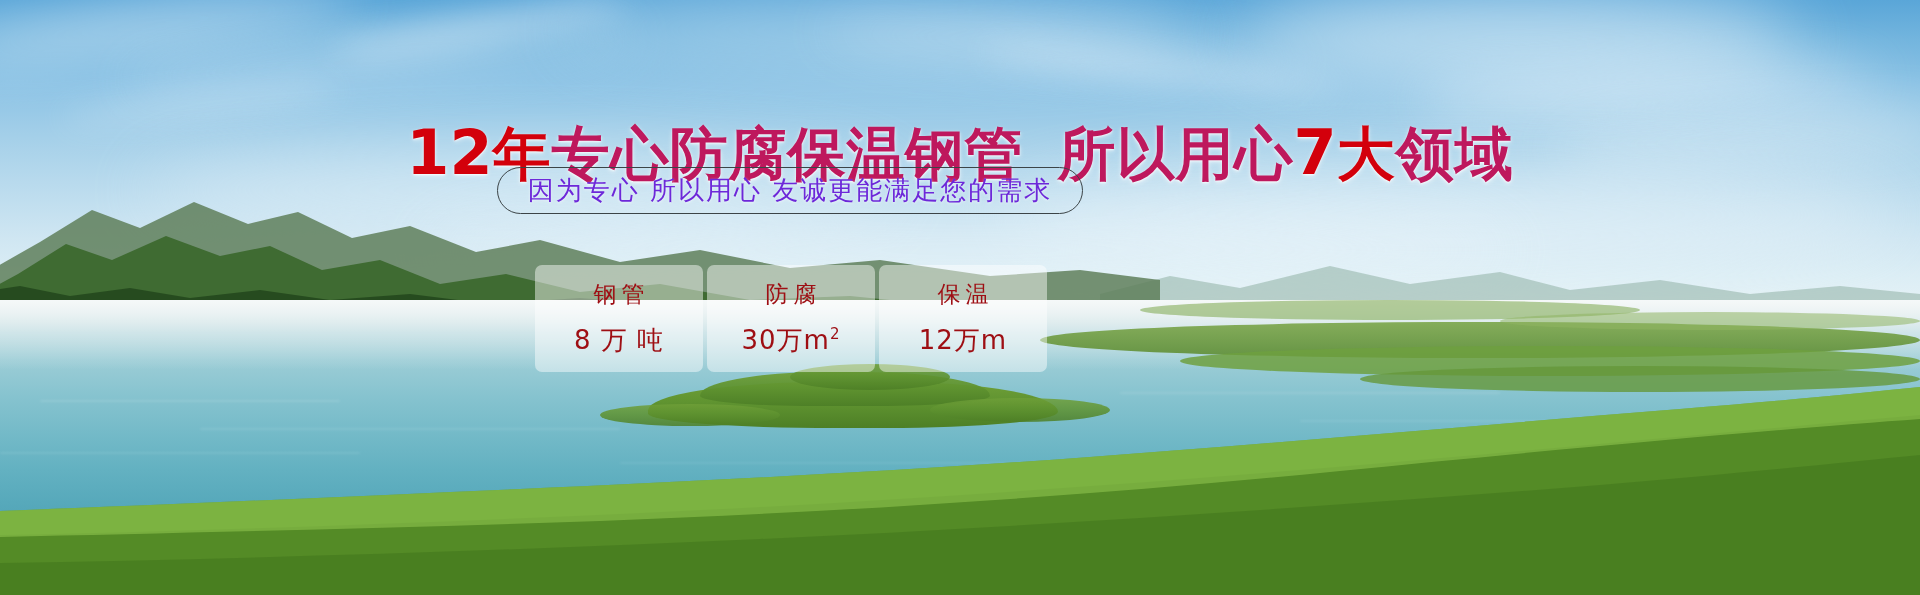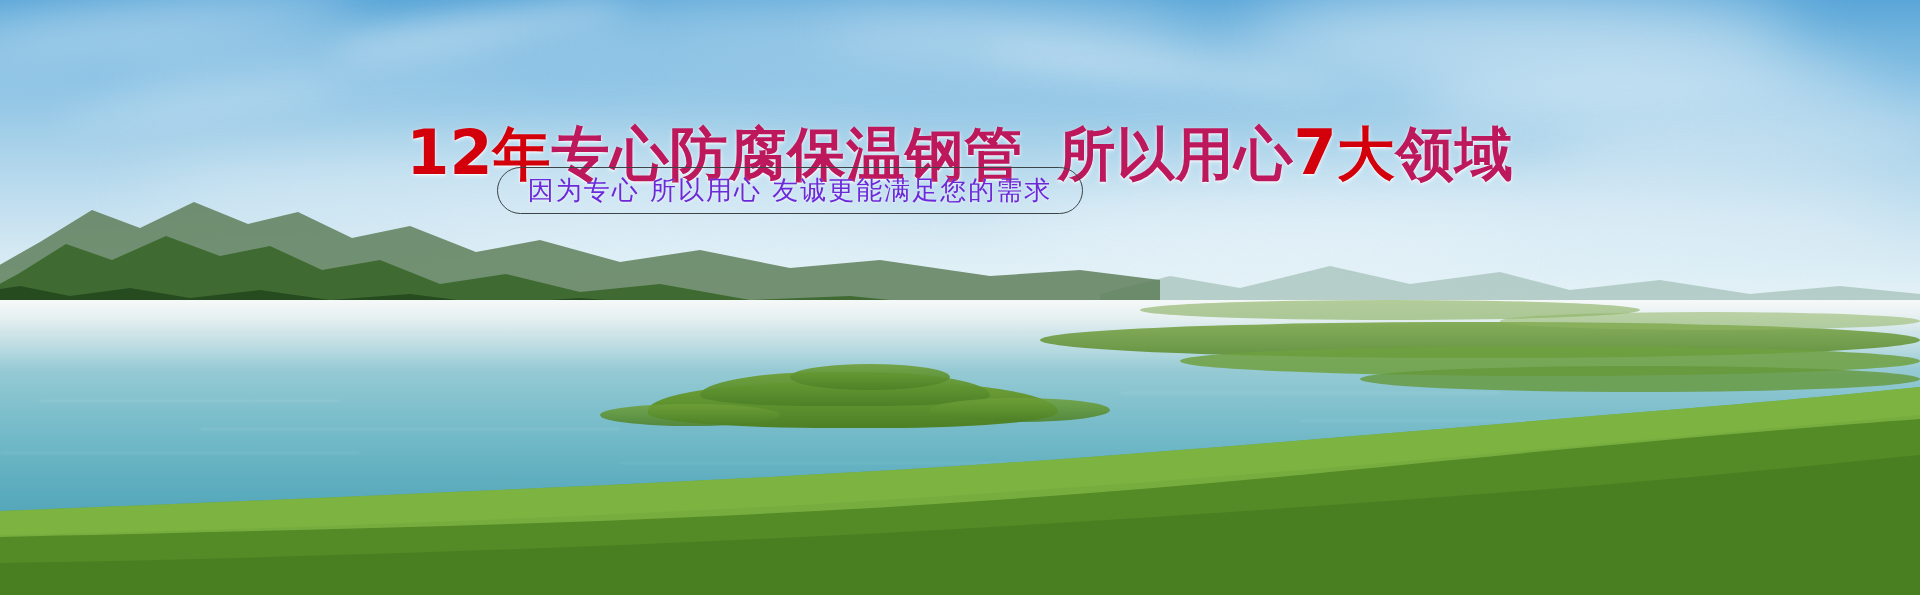--- a/index.html
+++ b/index.html
@@ -200,14 +200,32 @@
   </svg>
 
   <h1 class="headline">
     <span class="hl-red hl-num">12</span><span class="hl-red">年</span><span class="hl-dark">专心防腐保温钢管</span><span class="hl-gap"></span><span class="hl-dark">所以用心</span><span class="hl-red hl-num">7</span><span class="hl-red">大</span><span class="hl-dark">领域</span>
   </h1>
 
   <div class="subtitle-pill">
     <span class="subtitle-text">因为专心  所以用心   友诚更能满足您的需求</span>
   </div>
 
+  <div class="cards">
+
+    <div class="card">
+      <div class="card-label">钢管</div>
+      <div class="card-value"><span>8 万 吨</span></div>
+    </div>
+
+    <div class="card">
+      <div class="card-label">防腐</div>
+      <div class="card-value"><span>30万m</span><sup>2</sup></div>
+    </div>
+
+    <div class="card">
+      <div class="card-label">保温</div>
+      <div class="card-value"><span>12万m</span></div>
+    </div>
+
+  </div>
 
 </div>
 
 </body></html>

